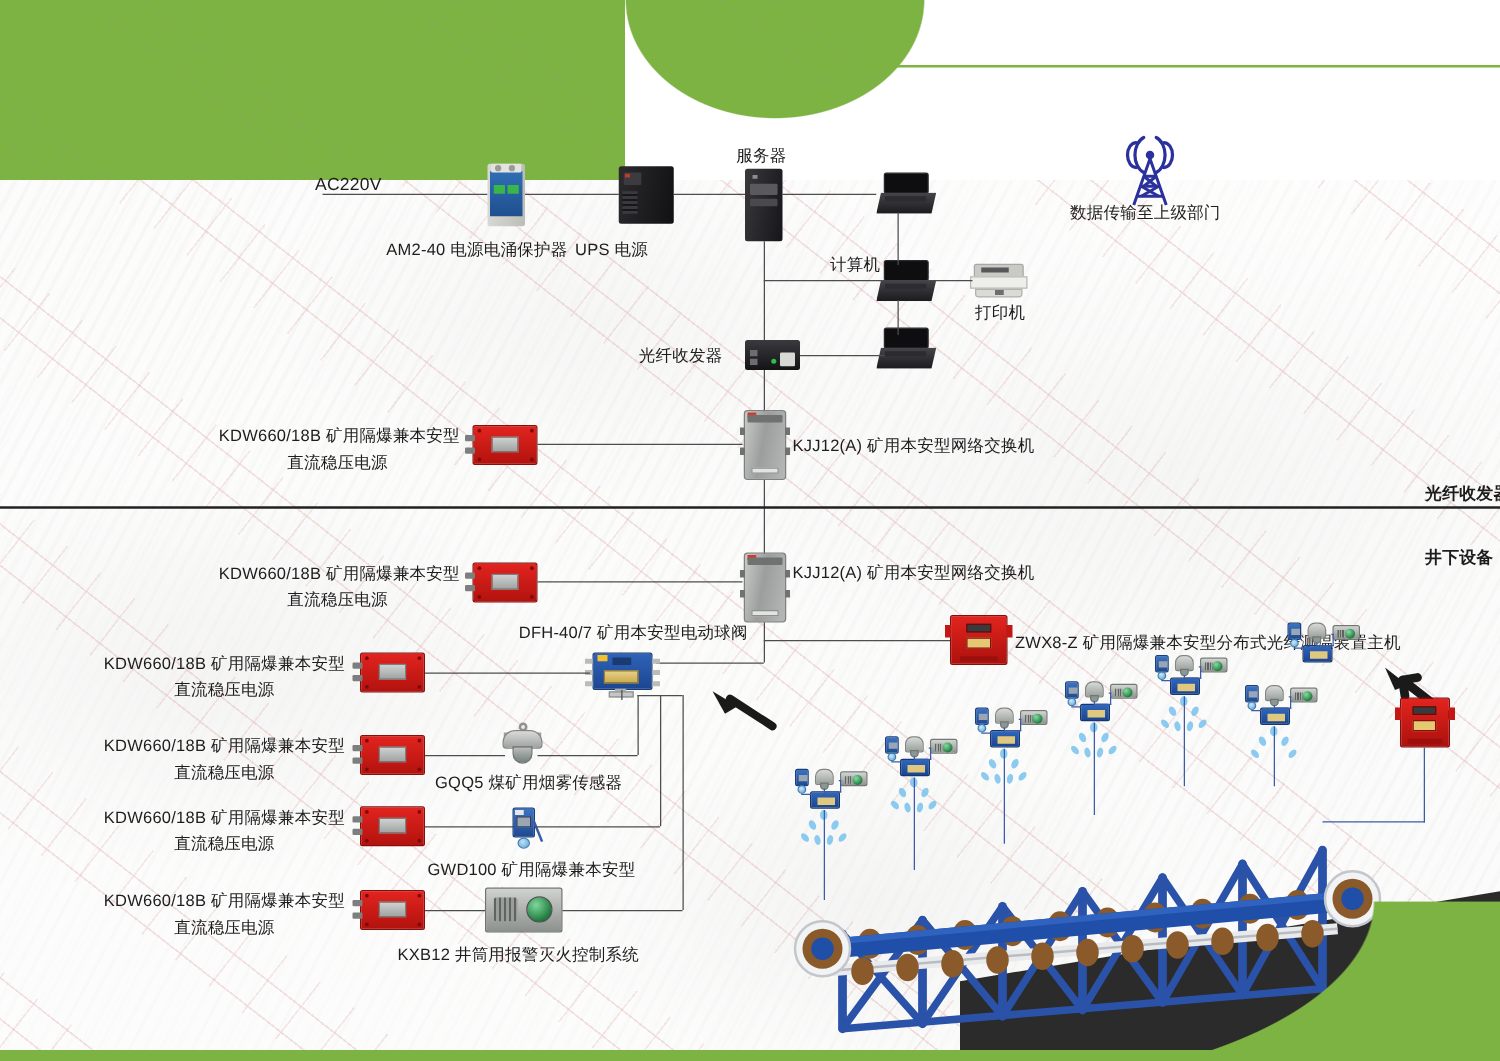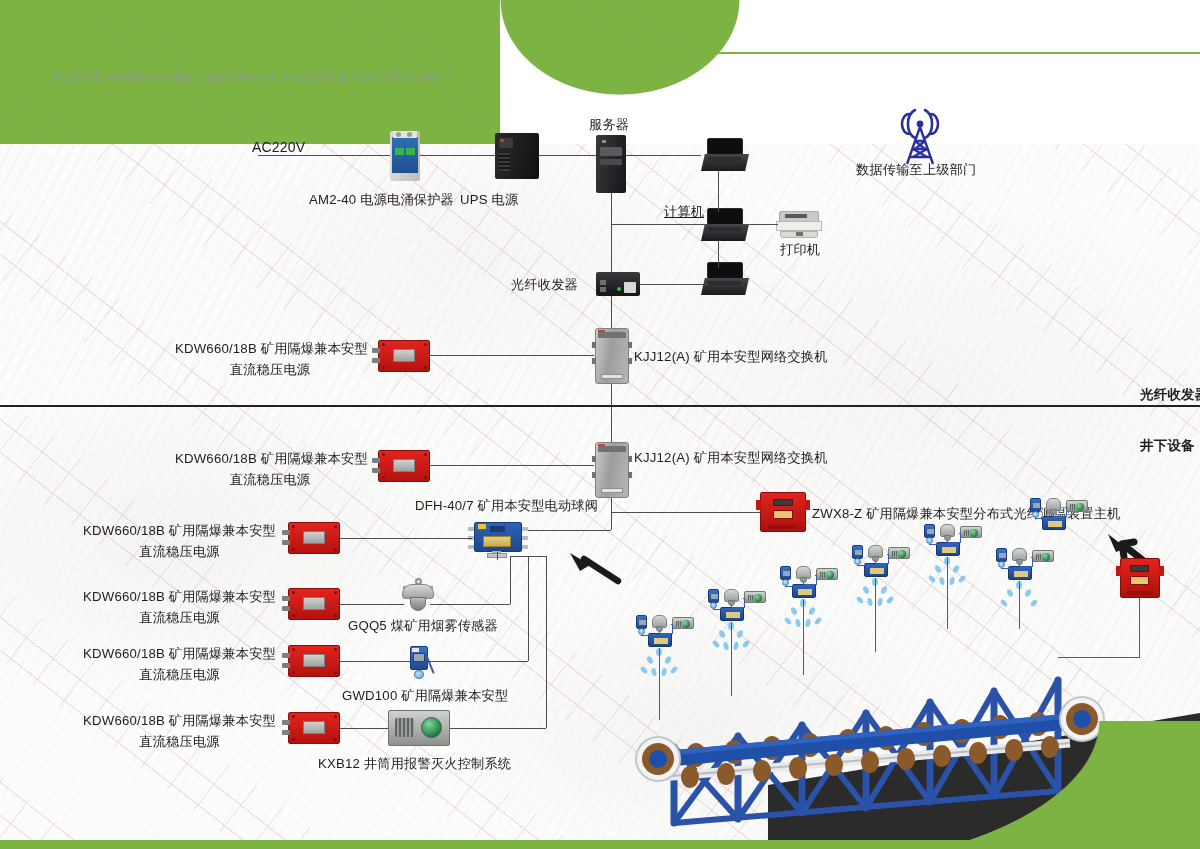--- a/index.html
+++ b/index.html
@@ -259,21 +259,20 @@
 <body>
 
 <div class="page">
 
   <div class="bg"></div>
   <div class="bg-veil"></div>
   <div class="wm"></div>
 
   <div class="header">
     <div class="hdr-wm"></div>
-    <div class="title-en">KJ2001 wellbore alarm and fire extinguishing control system</div>
   </div>
   <div class="hdr-hairline"></div>
 
   <div class="wire h" style="left:258px; top:155px; width:132px;"></div>
   <div class="wire h" style="left:420px; top:155px; width:75px;"></div>
   <div class="wire h" style="left:539px; top:155px; width:58px;"></div>
   <div class="wire h" style="left:626px; top:155px; width:75px;"></div>
 
   <div class="lbl" style="left:252px; top:138px; font-size:14px;">AC220V</div>
 
@@ -319,21 +318,21 @@
   </div>
   <div class="dev ws" style="left:701px; top:262px;">
     <div class="mon"></div>
       <div class="desk"></div>
       <div class="kb"></div>
   </div>
   <div class="wire v" style="left:718px; top:170px; height:42px;"></div>
   <div class="wire v" style="left:718px; top:240px; height:28px;"></div>
   <div class="wire h" style="left:611px; top:224px; width:96px;"></div>
   <div class="wire h" style="left:640px; top:284px; width:68px;"></div>
-  <div class="lbl" style="left:664px; top:202px;text-decoration:underline;">计算机</div>
+  <div class="lbl" style="left:664px; top:202px;">计算机</div>
 
   <div class="dev prn" style="left:776px; top:211px;">
     <div class="top"></div>
       <div class="slot"></div>
       <div class="mid"></div>
       <div class="tray"></div>
       <div class="btn"></div>
   </div>
   <div class="wire h" style="left:742px; top:224px; width:36px;"></div>
   <div class="lbl" style="left:780px; top:240px;">打印机</div>

